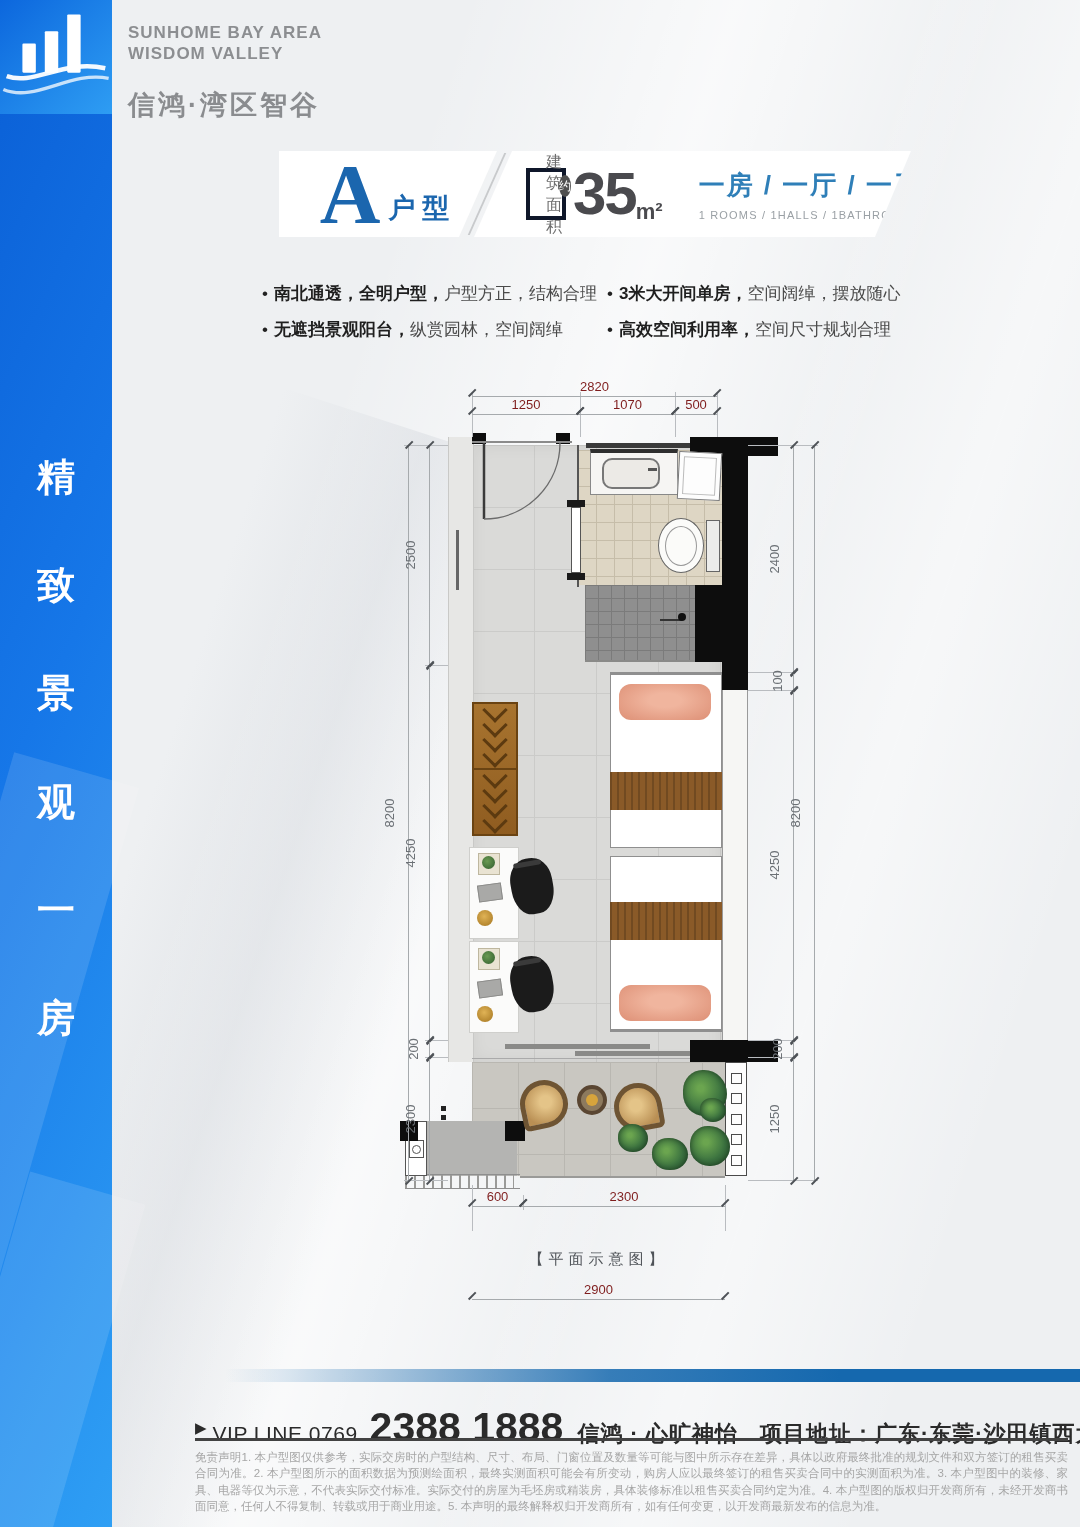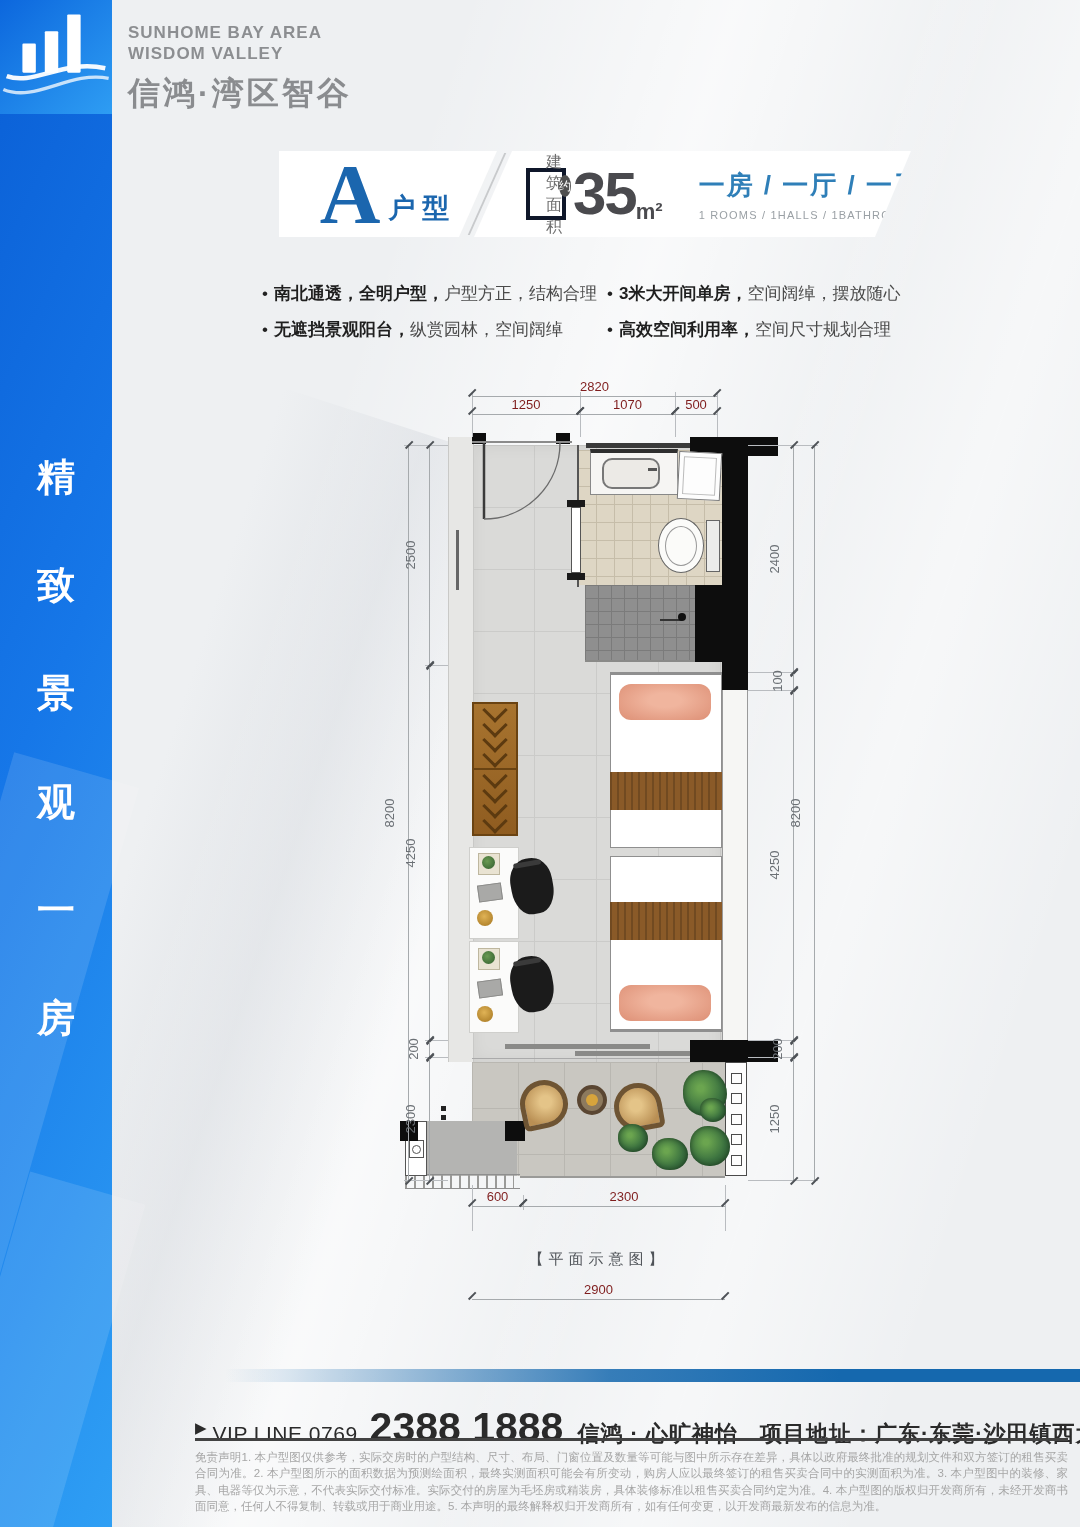--- a/index.html
+++ b/index.html
@@ -19,21 +19,21 @@
       background:linear-gradient(115deg,#0a5fd6 0%,#1677e8 45%,#2f9ff4 100%);}
   .band-streak{position:absolute;background:rgba(255,255,255,.12);transform:rotate(16deg);}
   .bs1{left:-60px;top:760px;width:130px;height:520px;}
   .bs2{left:-30px;top:1180px;width:120px;height:420px;}
   .slogan{position:absolute;left:0;top:452px;width:112px;height:592px;display:flex;flex-direction:column;
       justify-content:space-between;align-items:center;color:#fff;font-size:38px;font-weight:bold;}
   .logo-block{position:absolute;left:0;top:0;width:112px;height:114px;
       background:linear-gradient(135deg,#0c67dd,#2e9df3);}
   .logo-text{position:absolute;left:128px;top:22px;color:#8c8e91;}
   .logo-text .en{font-size:17px;font-weight:bold;letter-spacing:1px;line-height:1.25;}
-  .logo-text .cn{font-size:32px;font-weight:bold;letter-spacing:3px;margin-top:7px;color:#8a8c8f;}
+  .logo-text .cn{font-size:27px;font-weight:bold;letter-spacing:3px;margin-top:22px;color:#8a8c8f;}
 
   
   .panel{position:absolute;background:#fff;filter:drop-shadow(0 0 1px #c3c5c8);}
   .panel1{left:279px;top:151px;width:218px;height:86px;
       clip-path:polygon(0 0,100% 0,calc(100% - 38px) 100%,0 100%);
       display:flex;align-items:flex-end;justify-content:center;padding-bottom:9px;box-sizing:border-box;}
   .panel-divider{position:absolute;left:486px;top:153px;width:2px;height:82px;background:#c8cacc;transform:skewX(-24deg);}
   .panel2{left:474px;top:151px;width:437px;height:86px;
       clip-path:polygon(38px 0,100% 0,calc(100% - 36px) 100%,0 100%);
       display:flex;align-items:center;padding-left:52px;box-sizing:border-box;}

